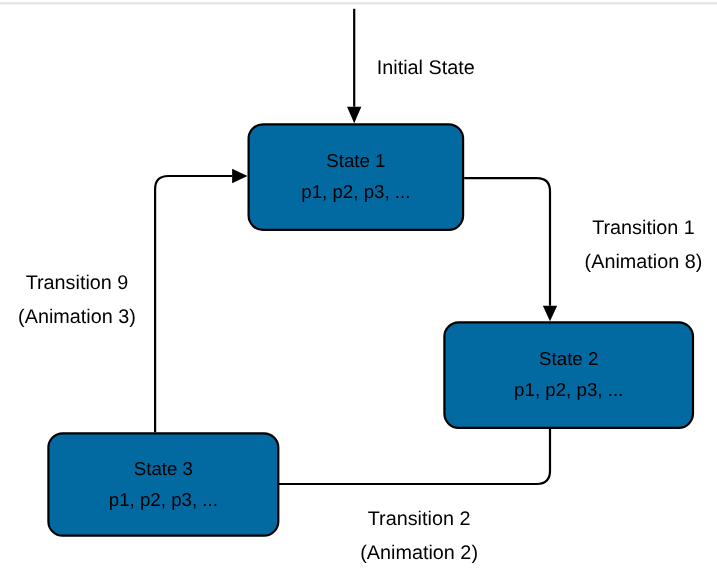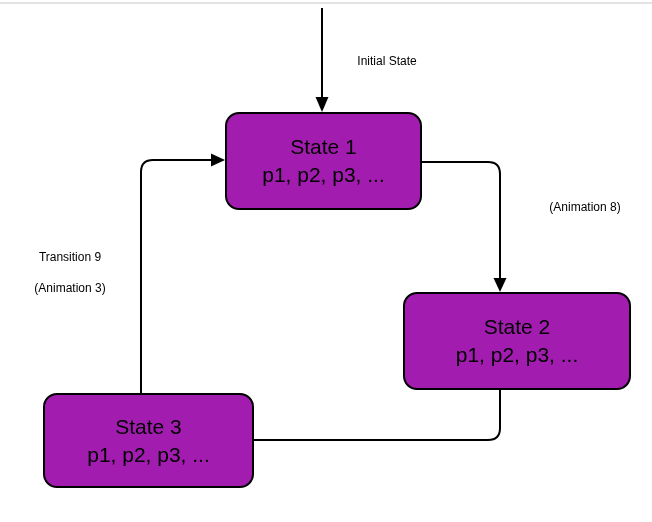--- a/index.html
+++ b/index.html
@@ -36,39 +36,39 @@
     stroke: #000000;
     stroke-width: 2;
   }
   .edges polygon {
     fill: #000000;
     stroke: none;
   }
   .node {
     position: absolute;
     box-sizing: border-box;
-    background: #a21caf;
+    background: #0369a1;
     border: 2px solid #000000;
     border-radius: 14px;
     display: flex;
     flex-direction: column;
     align-items: center;
     justify-content: center;
     text-align: center;
-    font-size: 21px;
+    font-size: 17px;
     line-height: 28px;
   }
   .node-state1 { left: 225px; top: 112px; width: 197px; height: 98px; }
   .node-state2 { left: 403px; top: 292px; width: 228px; height: 98px; }
   .node-state3 { left: 43px;  top: 393px; width: 211px; height: 95px; }
   .edge-label {
     position: absolute;
     transform: translateX(-50%);
     text-align: center;
-    font-size: 12px;
+    font-size: 18px;
     line-height: 31px;
     white-space: nowrap;
   }
   .label-initial    { left: 387px; top: 46px; }
   .label-t1 { left: 585px; top: 192px; }
   .label-t2 { left: 381px; top: 456px; }
   .label-t3 { left: 70px;  top: 242px; }
 </style>
 </head>
 <body>
@@ -103,22 +103,27 @@
   </div>
 
   <div class="node node-state3">
     <div>State 3</div>
     <div>p1, p2, p3, ...</div>
   </div>
 
   <div class="edge-label label-initial">Initial State</div>
 
   <div class="edge-label label-t1">
+    <div>Transition 1</div>
     <div>(Animation 8)</div>
   </div>
 
+  <div class="edge-label label-t2">
+    <div>Transition 2</div>
+    <div>(Animation 2)</div>
+  </div>
 
   <div class="edge-label label-t3">
     <div>Transition 9</div>
     <div>(Animation 3)</div>
   </div>
 
 </div>
 
 </body></html>

